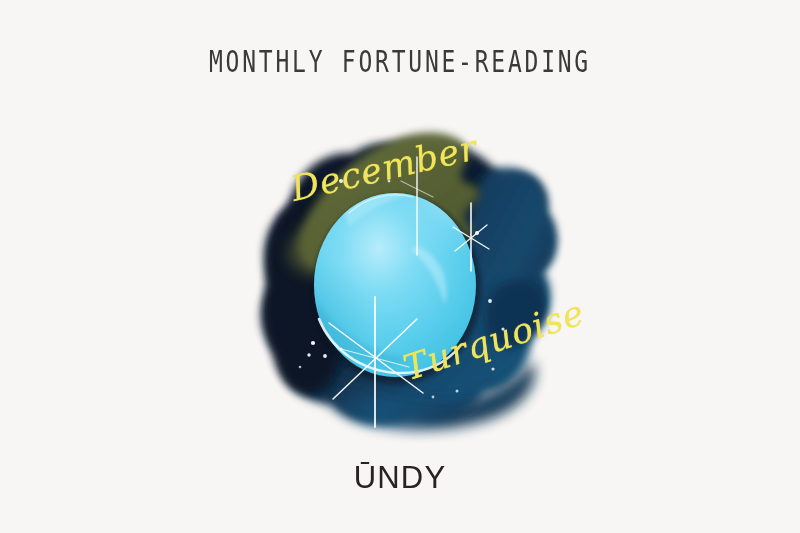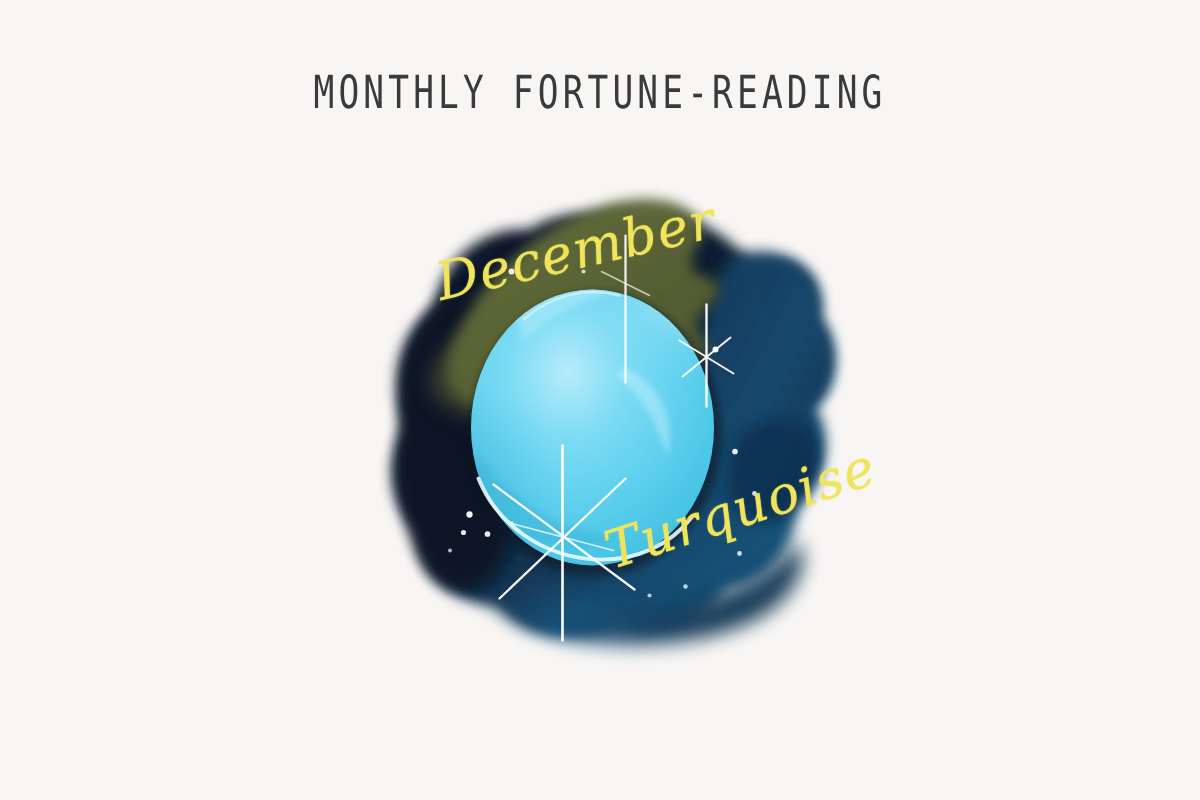--- a/index.html
+++ b/index.html
@@ -283,15 +283,16 @@
         <circle cx="188" cy="292" r="1.4" opacity="0.7"></circle>
       </g>
     </svg>
   </div>
 
   <div class="script" id="label-december">December</div>
 
   <div class="script" id="label-turquoise">Turquoise</div>
 
   <div id="logo">
+    <div id="logo-mark">ŪNDY</div>
   </div>
 
 </div>
 
 </body></html>

